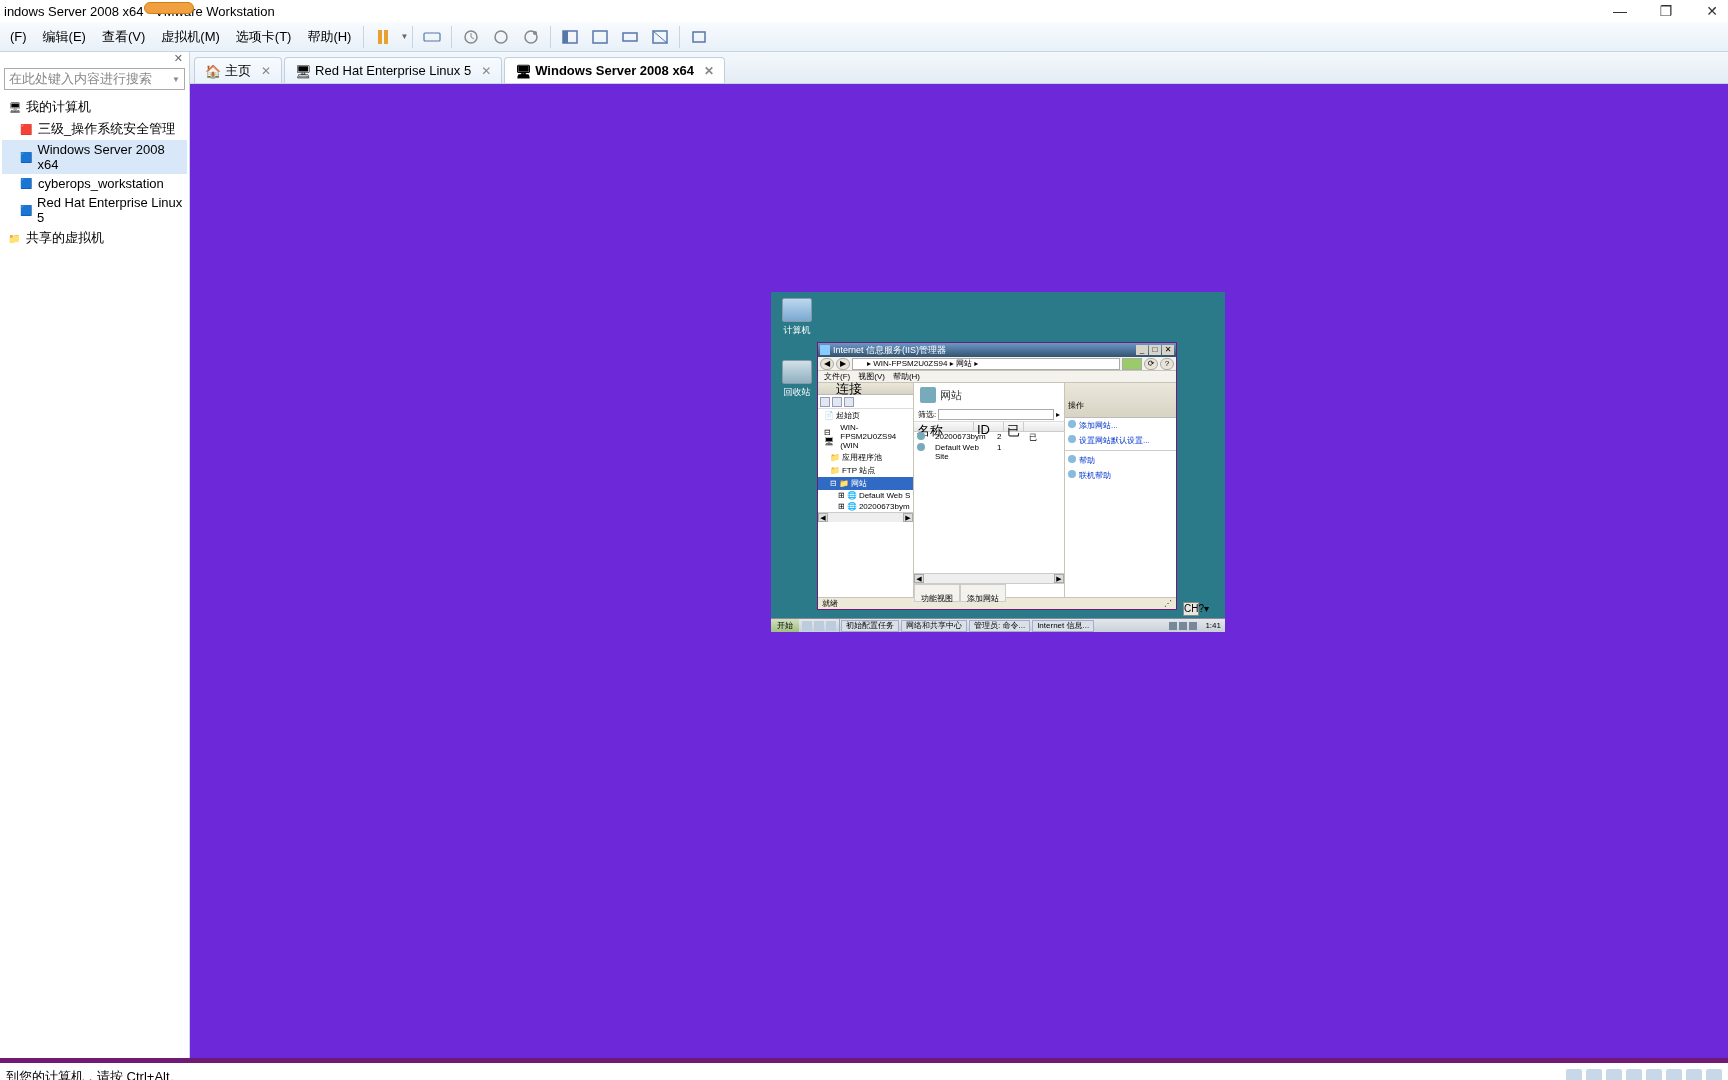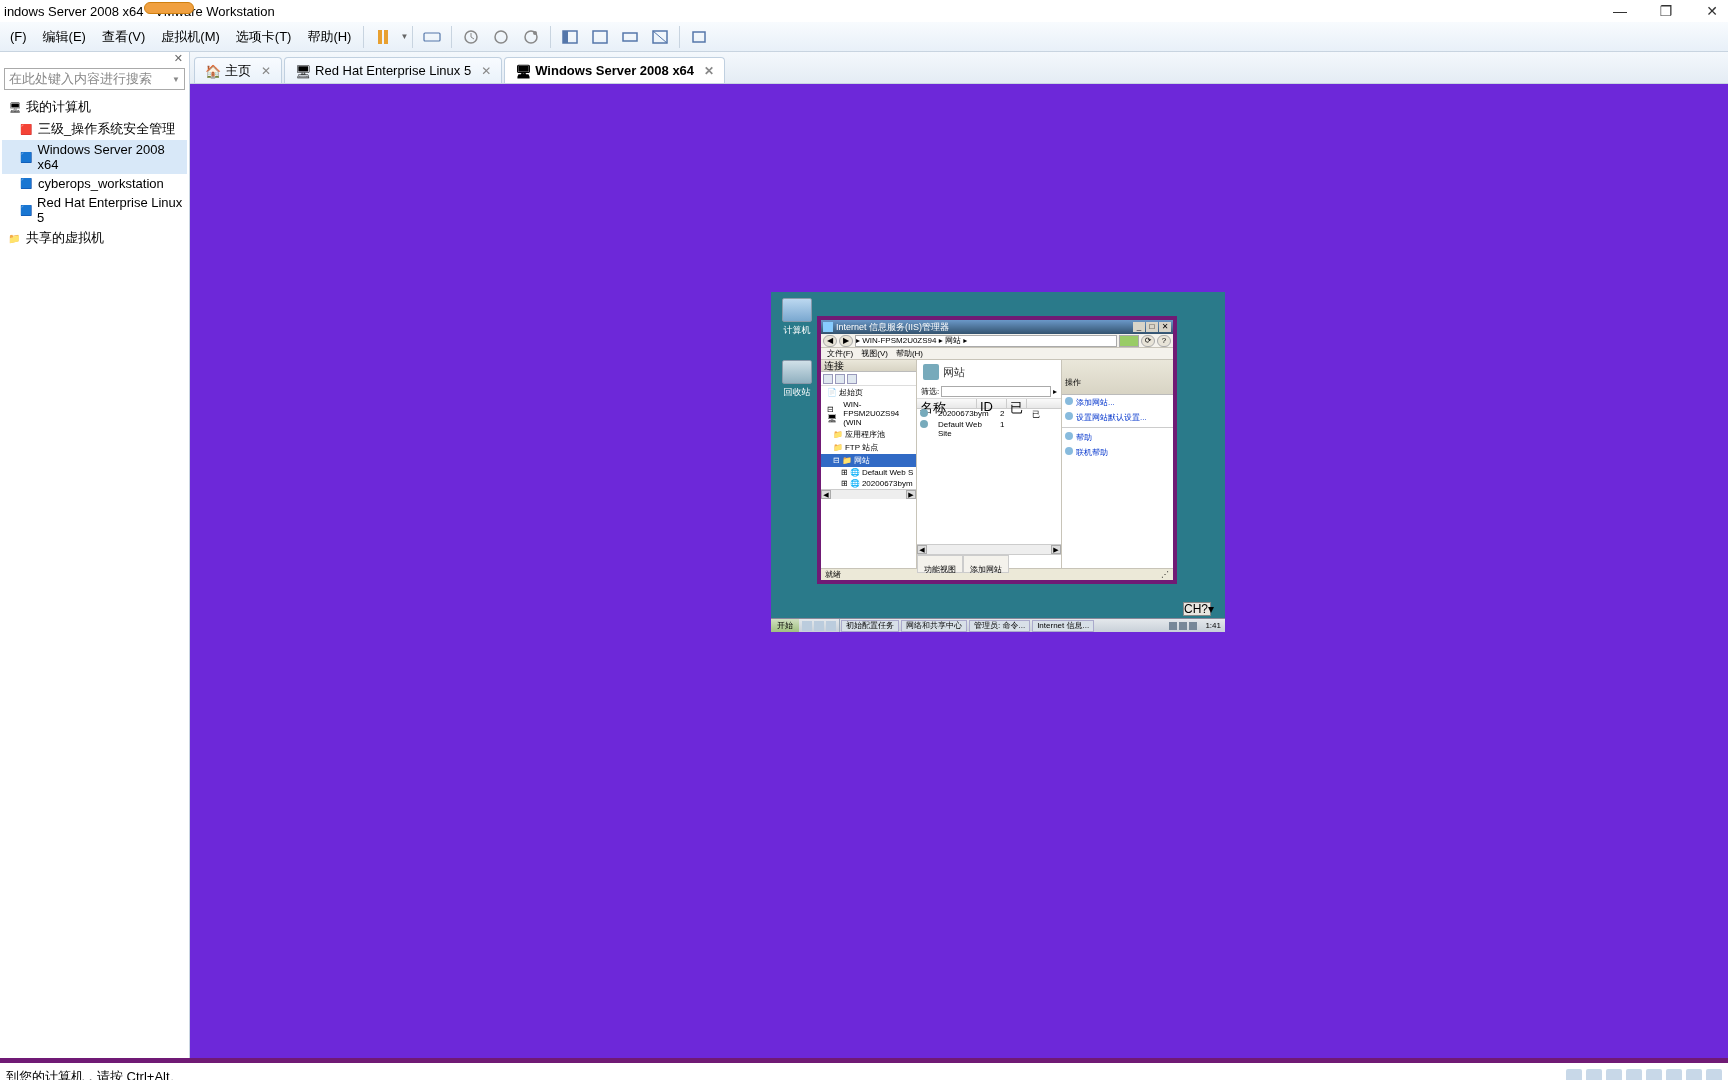--- a/index.html
+++ b/index.html
@@ -47,33 +47,33 @@
 .vm-area { flex: 1; background: #6d28d9; position: relative; }
 .vm-desktop { position: absolute; left: 581px; top: 208px; width: 454px; height: 340px; background: #2a7a8a; }
 .vm-icon { position: absolute; width: 40px; text-align: center; color: #fff; font-size: 9px; }
 .vm-icon .ico { width: 30px; height: 24px; margin: 0 auto 2px; background: #cde; border: 1px solid #89a; }
 .vm-icon.computer { top: 6px; left: 6px; }
 .vm-icon.computer .ico { background: linear-gradient(#bcd8f0,#7aa8d0); border-radius: 2px; }
 .vm-icon.recycle { top: 68px; left: 6px; }
 .vm-icon.recycle .ico { background: linear-gradient(#d0e0e8,#90b0c0); border-radius: 2px; }
 
 
-.iis-window { position: absolute; top: 24px; left: 46px; width: 360px; height: 268px; background: #ece9d8; border: 4px solid #701a75; font-size: 9px; }
+.iis-window { position: absolute; top: 50px; left: 46px; width: 360px; height: 268px; background: #ece9d8; border: 1px solid #701a75; font-size: 9px; }
 .iis-titlebar { height: 14px; background: linear-gradient(#6b98c8, #33536f); color: #fff; display: flex; align-items: center; padding: 0 2px; font-size: 9px; }
 .iis-titlebar .ttl-ico { width: 10px; height: 10px; background: #8cf; margin-right: 3px; }
 .iis-titlebar .win-btns { margin-left: auto; display: flex; gap: 1px; }
 .iis-titlebar .win-btns span { width: 12px; height: 10px; background: #d8d4c8; color: #000; text-align: center; line-height: 10px; font-size: 8px; }
 .iis-nav { height: 14px; background: #f4f2ec; border-bottom: 1px solid #c8c4b8; display: flex; align-items: center; gap: 2px; padding: 0 2px; }
 .iis-nav .nav-btn { width: 14px; height: 12px; background: #e8e4d8; border: 1px solid #aaa; border-radius: 6px; font-size: 8px; text-align: center; line-height: 10px; }
-.iis-nav .crumb { flex: 1; height: 12px; background: #fff; border: 1px solid #aaa; padding: 0 0; display: flex; align-items: center; font-size: 8px; }
+.iis-nav .crumb { flex: 1; height: 12px; background: #fff; border: 1px solid #aaa; padding: 0 14px; display: flex; align-items: center; font-size: 8px; }
 .iis-nav .url-box { width: 20px; height: 12px; background: #9c6; border: 1px solid #aaa; }
 .iis-menu { height: 12px; background: #f4f2ec; border-bottom: 1px solid #c8c4b8; display: flex; gap: 8px; padding: 0 6px; font-size: 8px; align-items: center; }
 .iis-body { display: flex; height: calc(100% - 14px - 14px - 12px - 12px); }
 .iis-tree { width: 96px; border-right: 1px solid #c8c4b8; background: #fff; }
-.iis-tree .hdr { height: 12px; background: linear-gradient(#eae7da,#d8d4c4); border-bottom: 1px solid #bbb; font-size: 10px; padding: 0 3px; line-height: 12px; }
+.iis-tree .hdr { height: 12px; background: linear-gradient(#eae7da,#d8d4c4); border-bottom: 1px solid #bbb; font-size: 13px; padding: 0 18px; line-height: 12px; }
 .iis-tree .tool-row { height: 14px; border-bottom: 1px solid #ddd; display: flex; align-items: center; gap: 2px; padding: 0 2px; }
 .iis-tree .tool-row span { width: 10px; height: 10px; background: #e0e8f0; border: 1px solid #99b; font-size: 7px; }
 .iis-tree .tnode { font-size: 8px; padding: 1px 2px 1px 6px; display: flex; align-items: center; gap: 2px; }
 .iis-tree .tnode.l1 { padding-left: 12px; }
 .iis-tree .tnode.l2 { padding-left: 20px; }
 .iis-tree .tnode.sel { background: #316ac5; color: #fff; }
 .iis-main { flex: 1; background: #fff; display: flex; flex-direction: column; }
 .iis-main .main-hdr { height: 24px; display: flex; align-items: center; gap: 4px; padding: 2px 6px; font-size: 11px; color: #333; }
 .iis-main .main-hdr .big-ico { width: 16px; height: 16px; background: #7ab; border-radius: 2px; }
 .iis-main .filter-row { height: 14px; display: flex; gap: 2px; padding: 0 4px; align-items: center; font-size: 8px; }
@@ -92,21 +92,21 @@
 .iis-actions .hdr { height: 12px; background: linear-gradient(#eae7da,#d8d4c4); border-bottom: 1px solid #bbb; padding: 17px 3px; line-height: 12px; }
 .iis-actions .act { padding: 2px 4px 2px 14px; color: #0033cc; position: relative; }
 .iis-actions .act::before { content: ''; position: absolute; left: 3px; top: 2px; width: 8px; height: 8px; background: #8bd; border-radius: 4px; }
 .iis-status { height: 12px; background: #ece9d8; border-top: 1px solid #c8c4b8; font-size: 8px; padding: 0 4px; line-height: 12px; display: flex; }
 .iis-status .rt { margin-left: auto; }
 .iis-tree-scroll { height: 10px; background: #eee; border-top: 1px solid #ccc; display: flex; }
 .iis-tree-scroll .arrow { width: 10px; background: #ddd; border: 1px solid #aaa; font-size: 7px; text-align: center; }
 .iis-tree-scroll .track { flex: 1; }
 
 
-.lang-bar { position: absolute; top: 310px; left: 412px; width: 28px; height: 14px; background: #e8e6e0; border: 1px solid #888; display: flex; font-size: 12px; }
+.lang-bar { position: absolute; top: 310px; left: 412px; width: 16px; height: 14px; background: #e8e6e0; border: 1px solid #888; display: flex; font-size: 10px; }
 .lang-bar span { flex: 1; text-align: center; line-height: 12px; }
 
 
 .vm-taskbar { position: absolute; bottom: 0; left: 0; right: 0; height: 14px; background: linear-gradient(#e4e8ec,#c8d0d8); border-top: 1px solid #889; display: flex; align-items: center; font-size: 8px; }
 .vm-taskbar .start { padding: 0 6px; background: linear-gradient(#d0e0c0,#a0c080); height: 100%; line-height: 14px; }
 .vm-taskbar .ql { display: flex; gap: 2px; padding: 0 3px; border-right: 1px solid #9ab; height: 100%; align-items: center; }
 .vm-taskbar .ql span { width: 10px; height: 10px; background: #bcd; }
 .vm-taskbar .task { padding: 0 4px; height: 12px; margin: 0 1px; background: #d8e0e8; border: 1px solid #aac; line-height: 10px; white-space: nowrap; overflow: hidden; }
 .vm-taskbar .tray { margin-left: auto; padding: 0 4px; display: flex; gap: 2px; align-items: center; }
 .vm-taskbar .tray span { width: 8px; height: 8px; background: #789; }

